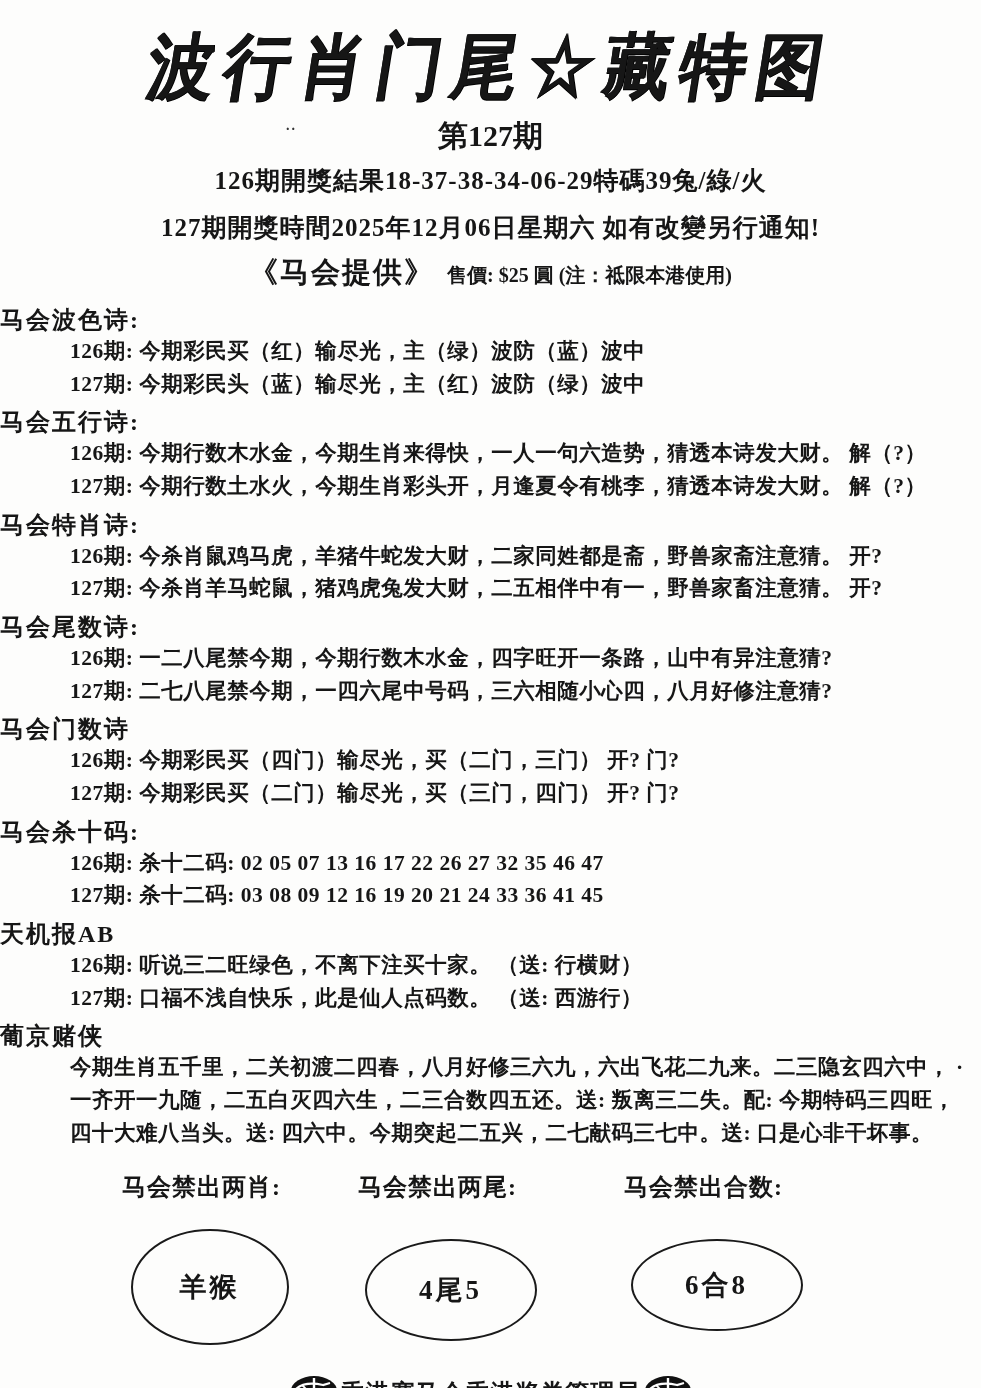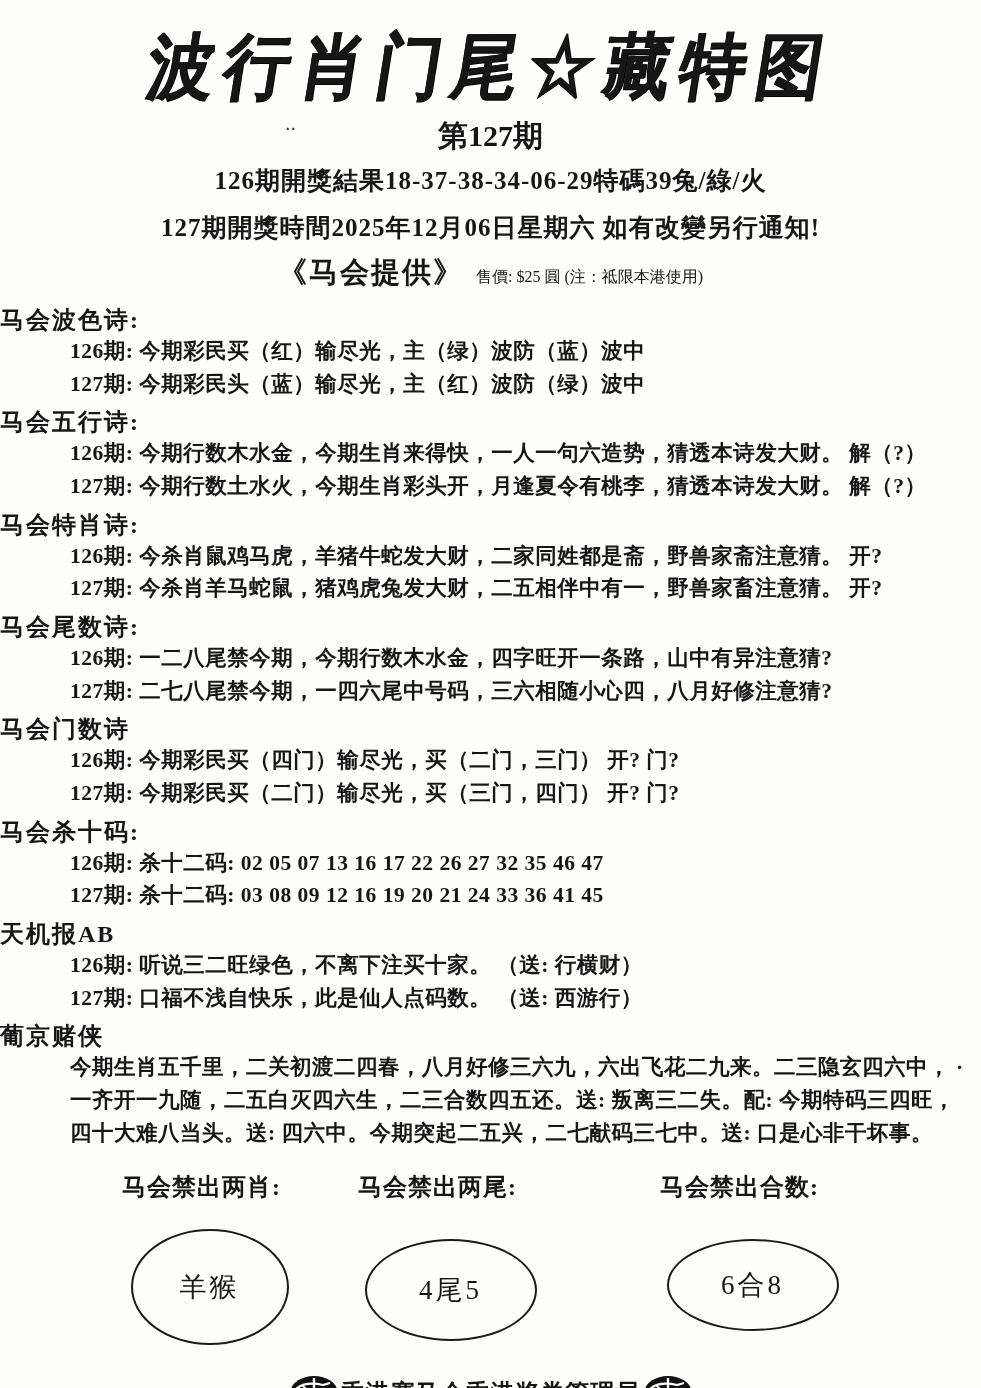--- a/index.html
+++ b/index.html
@@ -44,21 +44,21 @@
     margin-top: 7px;
     letter-spacing: 1px;
   }
   .center-line.time { margin-top: 14px; }
   .provider-line {
     text-align: center;
     margin-top: 9px;
     white-space: nowrap;
   }
   .provider { font-size: 29px; font-weight: bold; letter-spacing: 2px; }
-  .price { font-size: 16px; font-weight: normal; margin-left: 8px; }
+  .price { font-size: 20px; font-weight: bold; margin-left: 8px; }
   .sections { margin-top: 12px; }
   .section { margin-top: 7px; }
   .sec-heading {
     font-size: 24px;
     font-weight: bold;
     letter-spacing: 2px;
     line-height: 1.25;
   }
   .sec-line {
     padding-left: 70px;
@@ -69,36 +69,36 @@
     white-space: nowrap;
   }
   .forbidden-row {
     position: relative;
     height: 185px;
     margin-top: 22px;
   }
   .forbidden-block { position: absolute; top: 0; text-align: center; }
   .fb-1 { left: 86px; width: 175px; margin-left: 36px; }
   .fb-2 { left: 358px; width: 185px; }
-  .fb-3 { left: 660px; width: 185px; }
+  .fb-3 { left: 624px; width: 185px; }
   .forbidden-label {
     font-size: 24px;
     font-weight: bold;
     letter-spacing: 1px;
     text-align: left;
     white-space: nowrap;
   }
   .forbidden-ellipse {
     border: 2px solid #1a1a1a;
     border-radius: 50%;
     display: flex;
     align-items: center;
     justify-content: center;
     font-size: 27px;
-    font-weight: normal;
+    font-weight: bold;
     letter-spacing: 3px;
   }
   .fb-1 .forbidden-ellipse { width: 158px; height: 116px; margin: 26px auto 0; }
   .fb-2 .forbidden-ellipse { width: 172px; height: 102px; margin: 36px auto 0; }
   .fb-3 .forbidden-ellipse { width: 172px; height: 92px;  margin: 36px auto 0; align-items: center; }
   .footer { margin-top: 18px; text-align: center; }
   .footer-cn-line {
     display: flex;
     align-items: center;
     justify-content: center;

